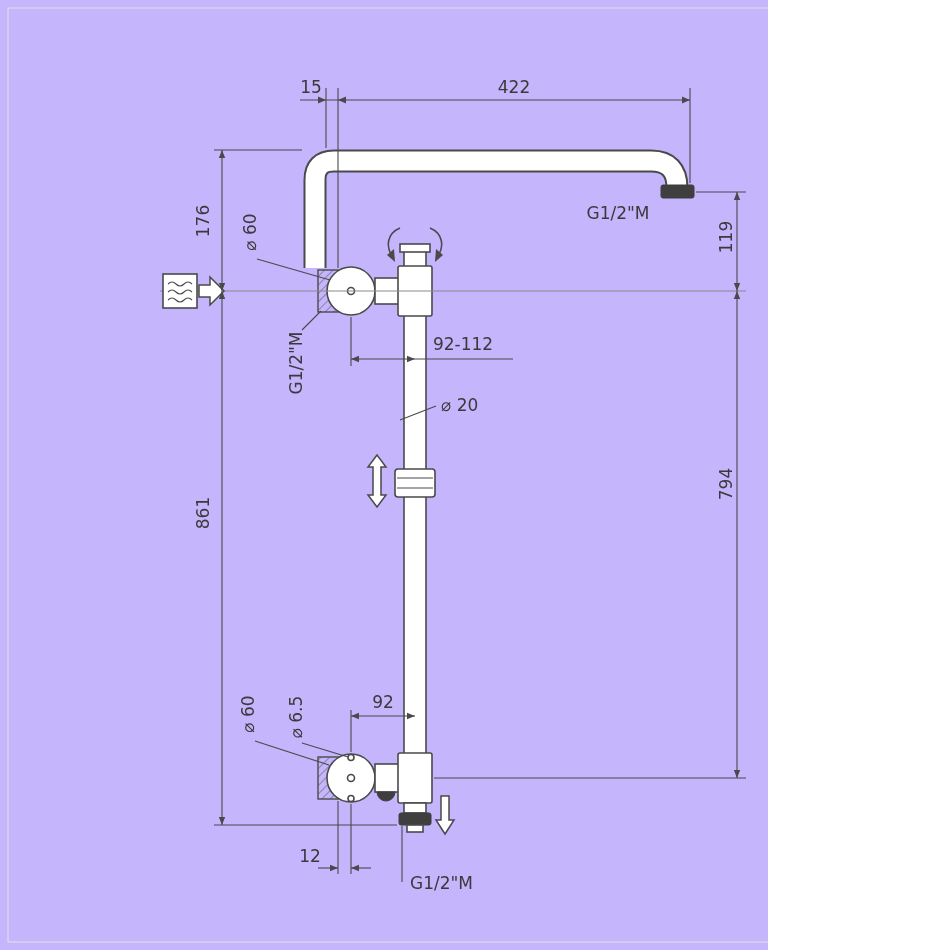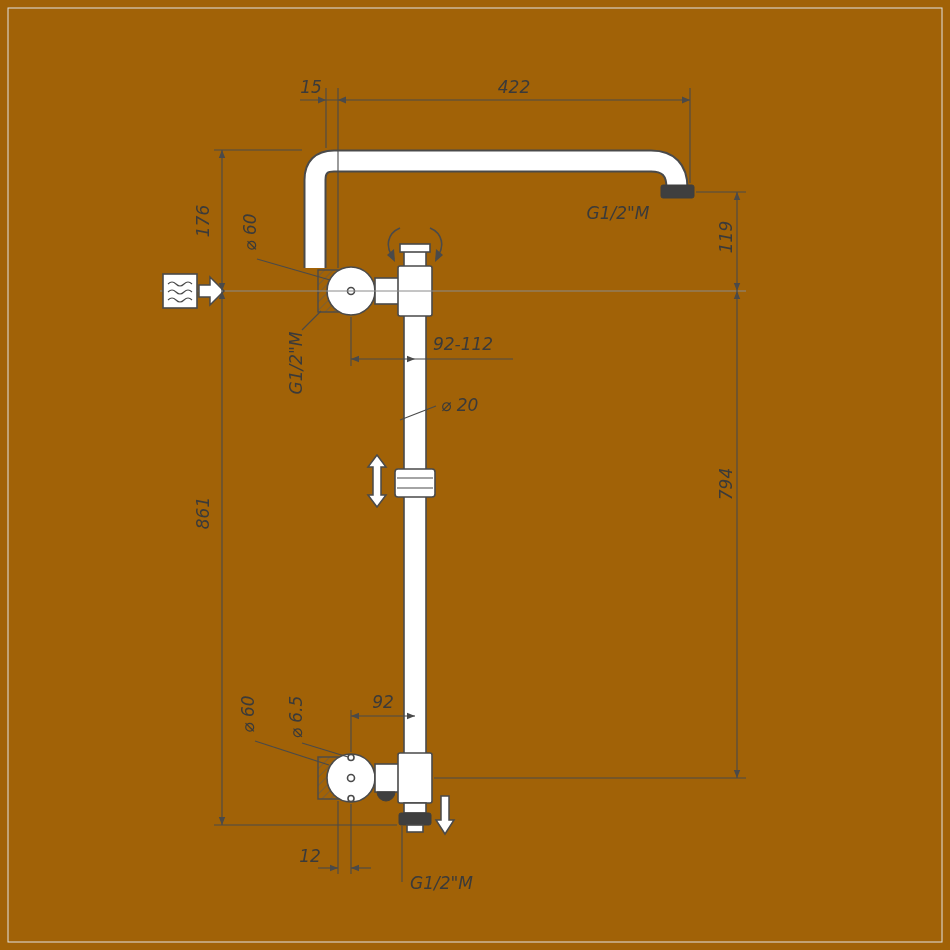--- a/index.html
+++ b/index.html
@@ -1,16 +1,16 @@
 <!DOCTYPE html>
 <html style="--line: #4a4a4a; --text: #3a3a3a; --dark: #3f3f3f;"><head>
 <meta charset="utf-8">
 <style>
   html,body{margin:0;padding:0;background:#ffffff;}
-  .stage{position:relative;width:950px;height:950px;background:#a16207;overflow:hidden;font-style:italic;}
+  .stage{position:relative;width:768px;height:950px;background:#c4b5fd;overflow:hidden;}
   svg text{font-family:"DejaVu Sans","Liberation Sans",sans-serif;font-size:17px;fill:var(--text,#3a3a3a);}
   .part{fill:#fff;stroke:var(--line,#4a4a4a);stroke-width:1.6;}
   .dark{fill:var(--dark,#3f3f3f);stroke:var(--dark,#3f3f3f);}
   .pipe-outer{fill:none;stroke:var(--line,#4a4a4a);stroke-width:23;}
   .pipe-inner{fill:none;stroke:#ffffff;stroke-width:19;}
   .dim{fill:none;stroke:var(--line,#4a4a4a);stroke-width:1.1;}
   .lead{fill:none;stroke:var(--line,#4a4a4a);stroke-width:1.1;}
   .axis{fill:none;stroke:#8a8a8a;stroke-width:1;}
   .arr{fill:var(--line,#4a4a4a);stroke:none;}
   .hollow{fill:#fff;stroke:var(--line,#4a4a4a);stroke-width:1.5;}

